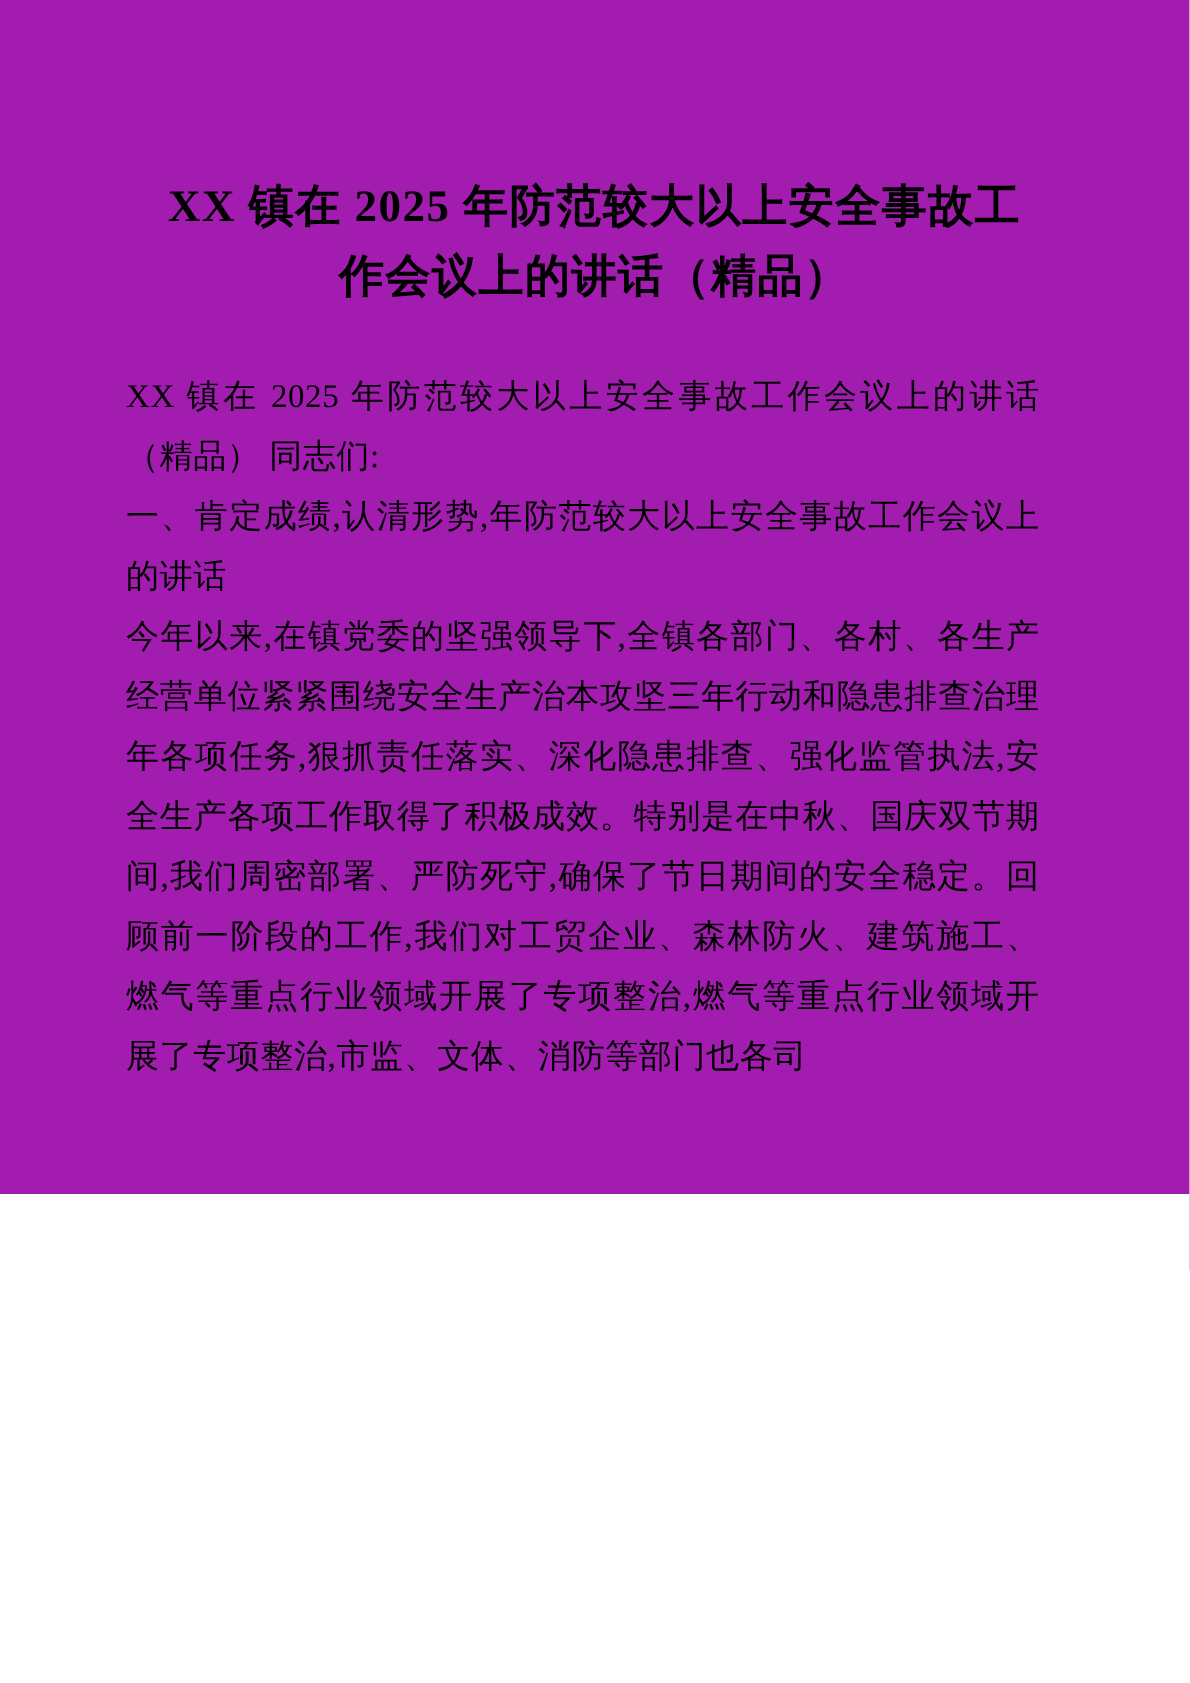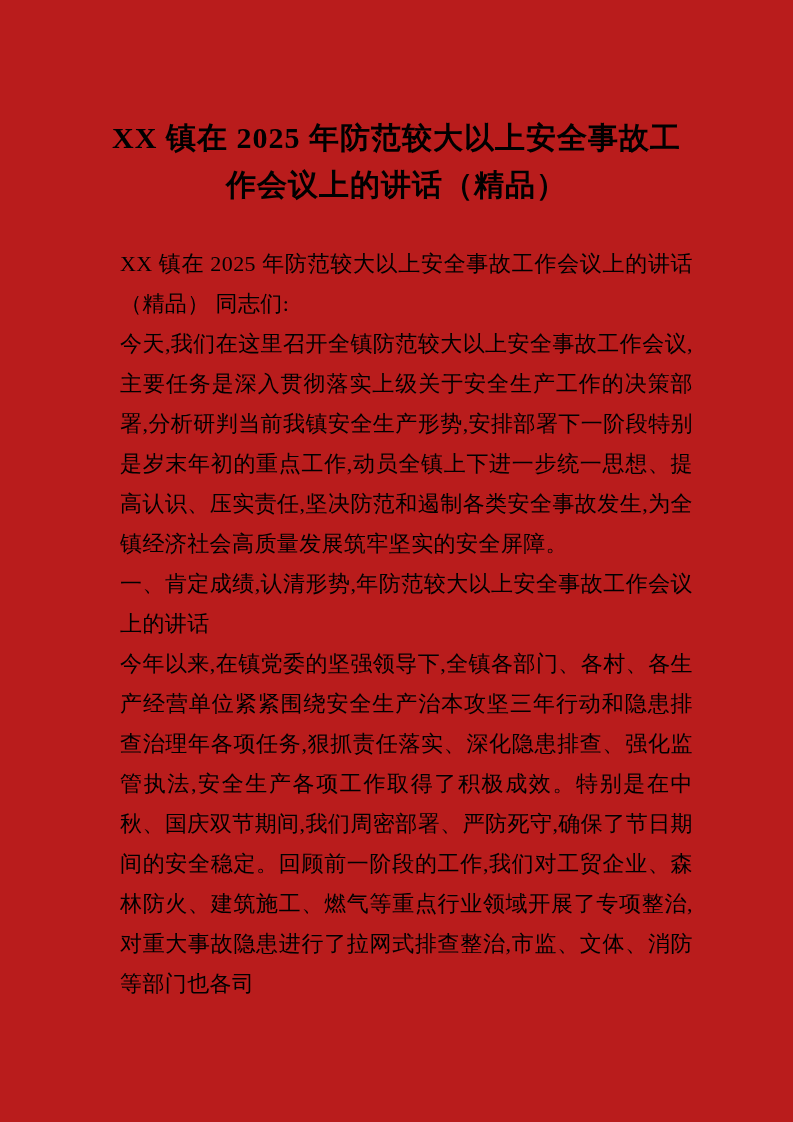--- a/index.html
+++ b/index.html
@@ -10,38 +10,38 @@
   body {
     width: 793px;
     height: 1122px;
     font-family: "Liberation Serif", "DejaVu Serif", serif;
     color: #000000;
     overflow: hidden;
   }
   .page {
     position: relative;
     width: 793px;
-    height: 1122px;
-    background: #b91c1c;
+    height: 796px;
+    background: #a21caf;
     box-sizing: border-box;
     overflow: hidden;
     font-family: Liberation Serif, serif;
   }
   .doc-title {
     margin: 0 100px;
     padding-top: 114px;
     font-size: 30px;
     font-weight: bold;
     line-height: 47px;
     text-align: center;
     letter-spacing: 1px;
     color: #000000;
   }
   .doc-body {
-    margin: 36px 100px 0 120px;
+    margin: 36px 100px 0 84px;
     font-size: 22px;
     line-height: 40px;
     color: #000000;
   }
   .doc-body .para {
     margin: 0;
     padding: 0;
     text-align: justify;
     text-justify: inter-character;
     text-align-last: left;
@@ -50,17 +50,16 @@
     overflow-wrap: break-word;
   }
 </style>
 </head>
 <body>
 
 <div class="page">
   <h1 class="doc-title">XX 镇在 2025 年防范较大以上安全事故工作会议上的讲话（精品）</h1>
   <div class="doc-body">
       <p class="para">XX 镇在 2025 年防范较大以上安全事故工作会议上的讲话（精品） 同志们:</p>
-      <p class="para">今天,我们在这里召开全镇防范较大以上安全事故工作会议,主要任务是深入贯彻落实上级关于安全生产工作的决策部署,分析研判当前我镇安全生产形势,安排部署下一阶段特别是岁末年初的重点工作,动员全镇上下进一步统一思想、提高认识、压实责任,坚决防范和遏制各类安全事故发生,为全镇经济社会高质量发展筑牢坚实的安全屏障。</p>
       <p class="para">一、肯定成绩,认清形势,年防范较大以上安全事故工作会议上的讲话</p>
-      <p class="para">今年以来,在镇党委的坚强领导下,全镇各部门、各村、各生产经营单位紧紧围绕安全生产治本攻坚三年行动和隐患排查治理年各项任务,狠抓责任落实、深化隐患排查、强化监管执法,安全生产各项工作取得了积极成效。特别是在中秋、国庆双节期间,我们周密部署、严防死守,确保了节日期间的安全稳定。回顾前一阶段的工作,我们对工贸企业、森林防火、建筑施工、燃气等重点行业领域开展了专项整治,对重大事故隐患进行了拉网式排查整治,市监、文体、消防等部门也各司</p>
+      <p class="para">今年以来,在镇党委的坚强领导下,全镇各部门、各村、各生产经营单位紧紧围绕安全生产治本攻坚三年行动和隐患排查治理年各项任务,狠抓责任落实、深化隐患排查、强化监管执法,安全生产各项工作取得了积极成效。特别是在中秋、国庆双节期间,我们周密部署、严防死守,确保了节日期间的安全稳定。回顾前一阶段的工作,我们对工贸企业、森林防火、建筑施工、燃气等重点行业领域开展了专项整治,燃气等重点行业领域开展了专项整治,市监、文体、消防等部门也各司</p>
     </div>
 </div>
 
 </body></html>

